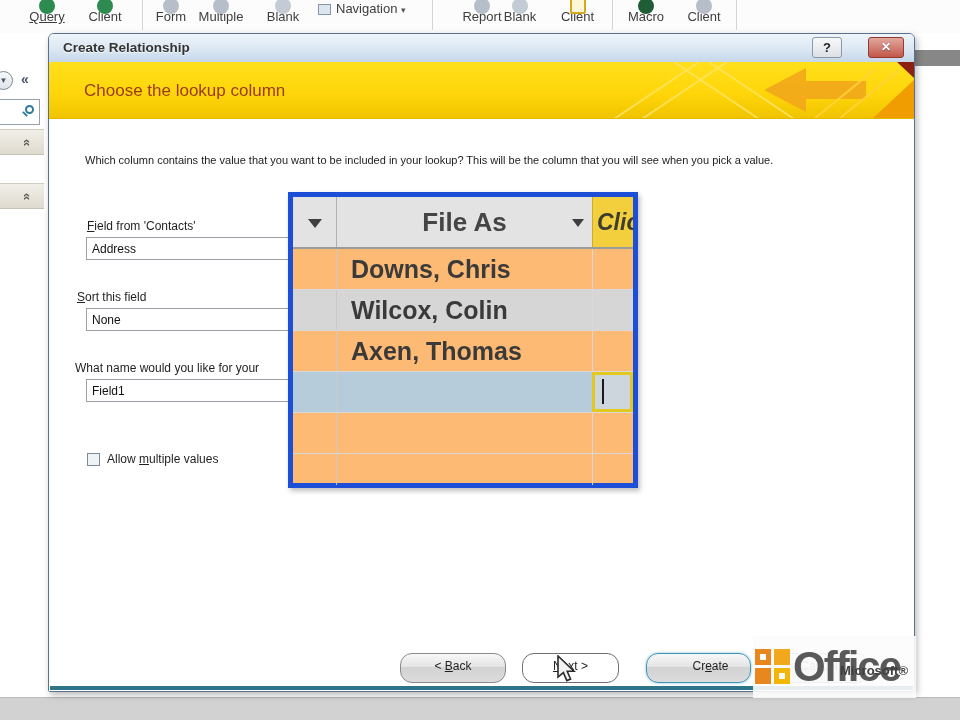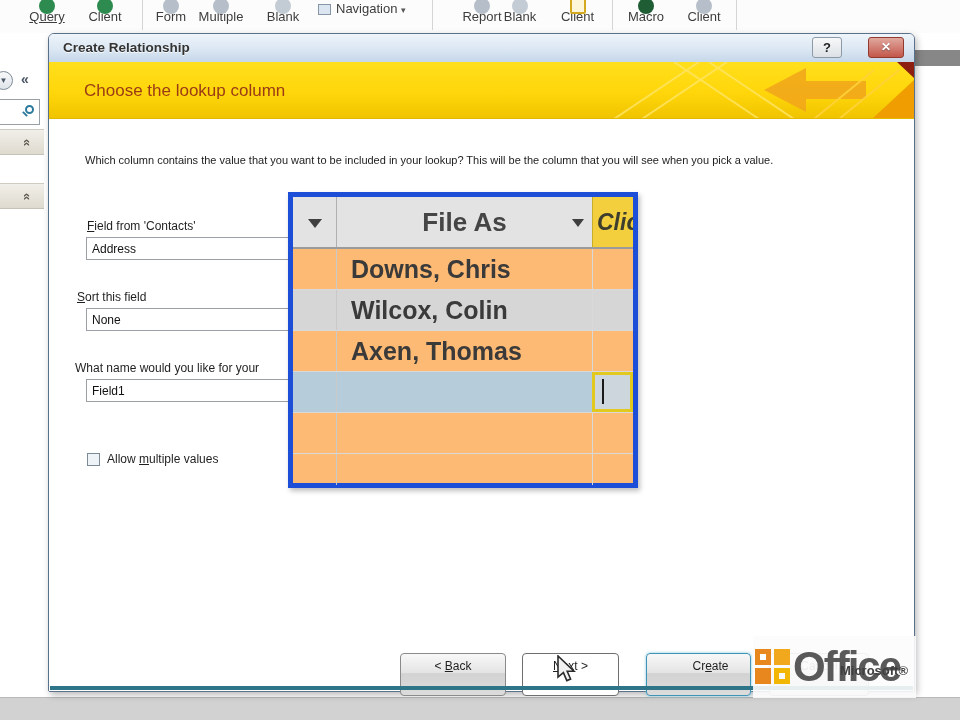--- a/index.html
+++ b/index.html
@@ -49,21 +49,21 @@
   .banner-art { position:absolute; right:0; top:0; }
 
   .dlg-body { position:absolute; left:0; top:85px; right:0; bottom:0; background:#fff; }
   .desc { position:absolute; left:36px; top:33px; width:800px; font-size:11px; line-height:16px; color:#1c1c1c; }
   .flabel { position:absolute; font-size:12px; color:#1f1f1f; white-space:nowrap; }
   .clip { width:205px; overflow:hidden; }
   .tinput { position:absolute; width:203px; height:23px; border:1px solid #9aa0a6; background:#fff; font-family:"Liberation Sans",sans-serif;
     font-size:12px; color:#111; padding:0 5px; }
   .cbx { position:absolute; width:13px; height:13px; border:1px solid #7c8a96; background:#eef3f7; }
 
-  .btn { position:absolute; top:534px; height:43px; border-radius:4px; border:1px solid #8a8a8a; font-size:12px; color:#1f1f1f;
+  .btn { position:absolute; top:534px; height:30px; border-radius:12px; border:1px solid #8a8a8a; font-size:12px; color:#1f1f1f;
     text-align:center; line-height:25px; background:linear-gradient(#f8f8f8,#e4e4e4 45%,#d2d2d2 48%,#dcdcdc); }
   .btn-next { background:#ffffff; border-color:#6f6f6f; }
   .btn-create { border:1px solid #3f93b5; box-shadow:0 0 3px #7fc3da;padding-left:24px; }
   .btn-cancel { color:#555; }
 
   .teal-line { position:absolute; left:1px; right:1px; bottom:1px; height:4px; background:#2e7589; }
 
   
   .zoomtbl { position:absolute; left:288px; top:192px; width:350px; height:296px; background:#fdba74;
     border:5px solid #1d4ed8; z-index:20; box-shadow:2px 3px 5px rgba(0,0,0,.25); }

